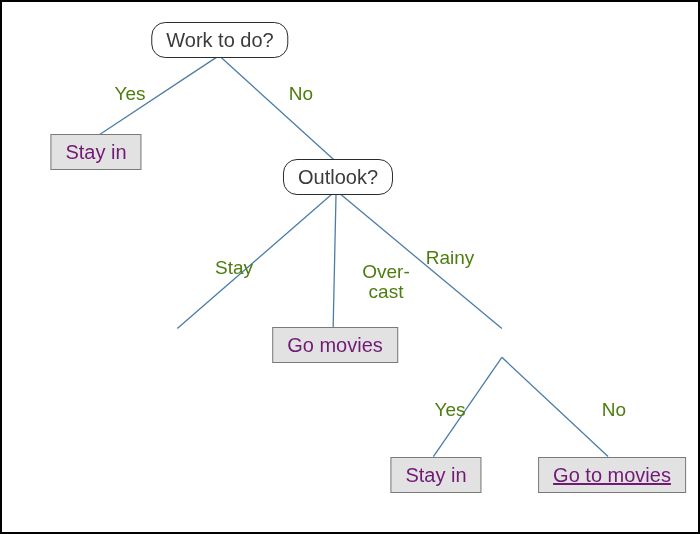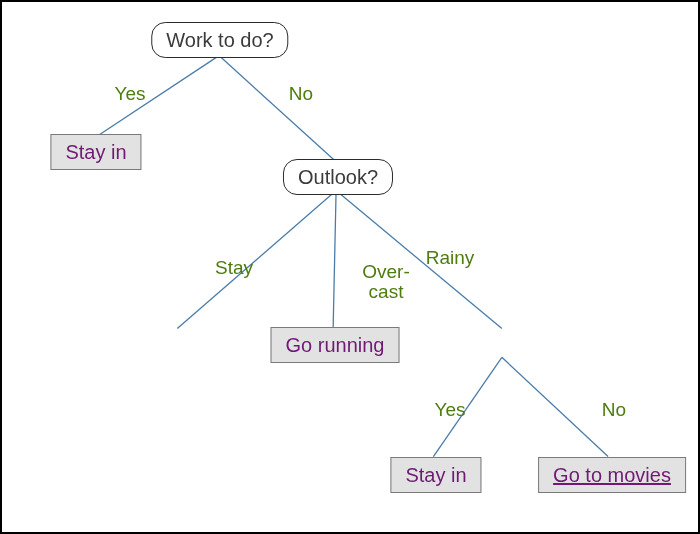--- a/index.html
+++ b/index.html
@@ -71,21 +71,21 @@
   </svg>
 
   <div class="node decision" style="left:218px; top:38px;">Work to do?</div>
 
   <div class="node decision" style="left:336px; top:175px;">Outlook?</div>
 
 
   <div class="node leaf" style="left:94px; top:150px;">Stay in</div>
 
 
-  <div class="node leaf" style="left:333px; top:343px;">Go running</div>
+  <div class="node leaf" style="left:333px; top:343px;">Go movies</div>
 
   <div class="node leaf" style="left:434px; top:473px;">Stay in</div>
 
   <div class="node leaf" style="left:610px; top:473px;text-decoration:underline;">Go to movies</div>
 
   <div class="edge-label" style="left:128px; top:92px;">Yes</div>
 
   <div class="edge-label" style="left:299px; top:92px;">No</div>
 
   <div class="edge-label" style="left:232px; top:266px;">Stay</div>

